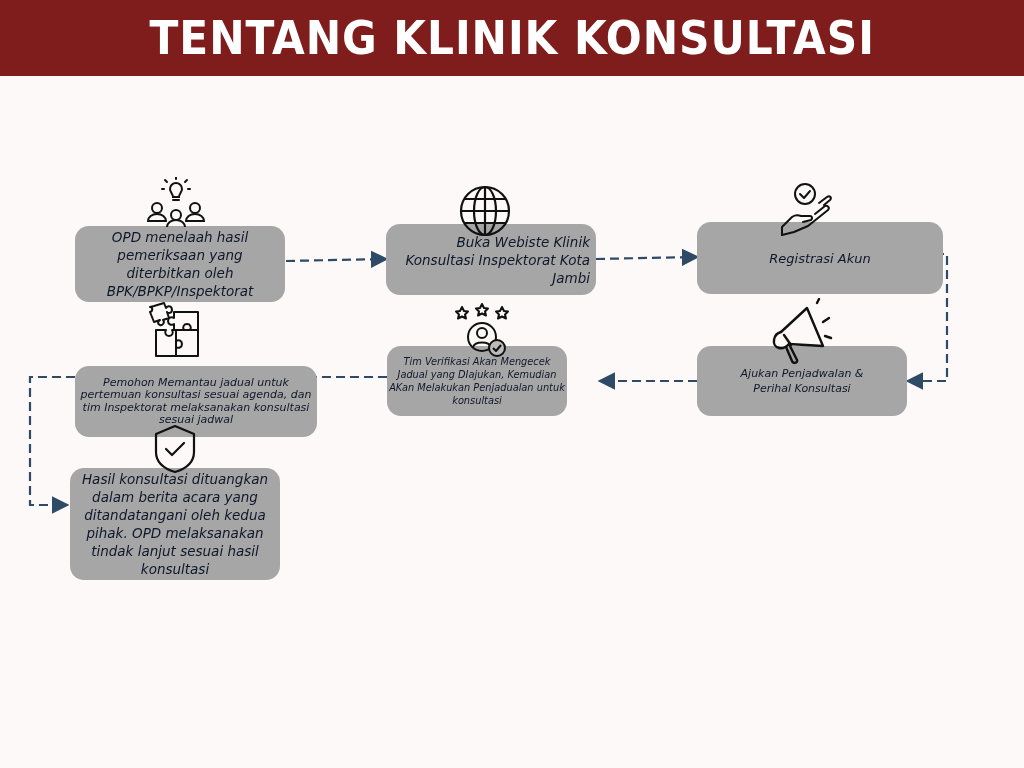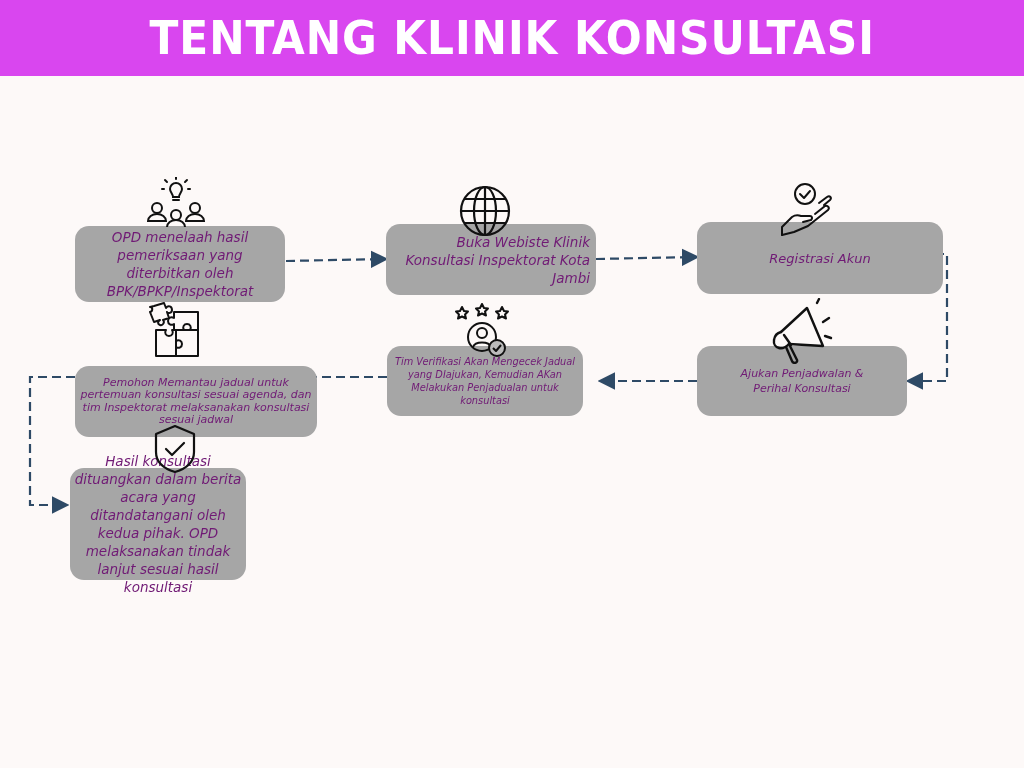--- a/index.html
+++ b/index.html
@@ -3,33 +3,33 @@
 <meta charset="utf-8">
 <style>
   html, body { margin:0; padding:0; }
   body {
     width:1024px; height:768px; position:relative; overflow:hidden;
     background:#fdf9f8;
     font-family: "DejaVu Sans", "Liberation Sans", sans-serif;
   }
   .header {
     position:absolute; left:0; top:0; width:1024px; height:76px;
-    background:#d946ef;
+    background:#7f1d1d;
     display:flex; align-items:center; justify-content:center;
   }
   .header h1 {
     margin:0; color:#ffffff;
     font-family: "DejaVu Sans", "Liberation Sans", sans-serif;
     font-weight:bold; font-size:46px; letter-spacing:1px;
     transform:scaleX(0.92); line-height:1;
   }
   .box {
     position:absolute; background:#a6a6a6; border-radius:14px;
     display:flex; align-items:center; justify-content:center;
-    text-align:center; color:#701a75; font-style:italic;
+    text-align:center; color:#0f172a; font-style:italic;
     box-sizing:border-box; padding:0 6px;
   }
   .box span { display:block; }
   .icon { position:absolute; }
   svg.conn { position:absolute; left:0; top:0; }
 </style>
 </head>
 <body>
 
 <div class="header">
@@ -107,21 +107,21 @@
     <path d="M14 34 L40 10 L56 48 L22 46"></path>
     <path d="M14 34 c-8 2 -10 14 -2 16 c3 1 7 -1 10 -4"></path>
     <path d="M22 46 l8 16 c1 3 -4 4 -5 1 l-6 -14"></path>
     <path d="M17 37 l7 10"></path>
     <line x1="50" y1="5" x2="52" y2="1"></line>
     <line x1="56" y1="24" x2="62" y2="20"></line>
     <line x1="58" y1="38" x2="64" y2="40"></line>
   </g>
 </svg>
 
-<div class="box" style="left:387px;top:346px;width:196px;height:70px;font-size:9.8px;line-height:13px;padding:16px 2px;">
+<div class="box" style="left:387px;top:346px;width:180px;height:70px;font-size:9.8px;line-height:13px;padding:16px 2px;">
   <span>Tim Verifikasi Akan Mengecek Jadual yang DIajukan, Kemudian AKan Melakukan Penjadualan untuk konsultasi</span>
 </div>
 <svg class="icon" style="left:453px;top:303px;" width="60" height="56" viewBox="0 0 60 56">
   <g stroke="#111" stroke-width="2" fill="none" stroke-linejoin="round">
     <path d="M9 4 l2 4 4 .5 -3 3 1 4 -4 -2 -4 2 1 -4 -3 -3 4 -.5z"></path>
     <path d="M29 1 l2 4 4 .5 -3 3 1 4 -4 -2 -4 2 1 -4 -3 -3 4 -.5z"></path>
     <path d="M49 4 l2 4 4 .5 -3 3 1 4 -4 -2 -4 2 1 -4 -3 -3 4 -.5z"></path>
     <circle cx="29" cy="34" r="14"></circle>
     <circle cx="29" cy="30" r="5"></circle>
     <path d="M20 44 c2 -6 16 -6 18 0"></path>
@@ -135,21 +135,21 @@
 </div>
 <svg class="icon" style="left:146px;top:302px;" width="56" height="56" viewBox="0 0 56 56">
   <g stroke="#111" stroke-width="2" fill="none" stroke-linejoin="round">
     <path d="M8 4 l10 -3 l2 5 c2 -3 6 -2 6 2 c0 3 -4 4 -5 2 l2 6 l-6 2 c2 2 0 6 -3 5 c-3 -1 -2 -4 0 -5 l-6 2 l-4 -10 c3 -1 3 -5 0 -5 z"></path>
     <path d="M28 10 h24 v18 h-8 c2 -3 0 -6 -3 -6 c-3 0 -5 3 -3 6 h-10 v-6 c-3 2 -6 0 -6 -3 c0 -3 3 -5 6 -3 z"></path>
     <path d="M10 28 h10 c-2 3 0 6 3 6 c3 0 5 -3 3 -6 h4 v26 h-20 z"></path>
     <path d="M30 28 h22 v26 h-22 v-9 c3 2 6 0 6 -3 c0 -3 -3 -5 -6 -3 z"></path>
   </g>
 </svg>
 
-<div class="box" style="left:70px;top:468px;width:176px;height:112px;font-size:13.5px;line-height:18px;padding:12px 4px;">
+<div class="box" style="left:70px;top:468px;width:210px;height:112px;font-size:13.5px;line-height:18px;padding:12px 4px;">
   <span>Hasil konsultasi dituangkan dalam berita acara yang ditandatangani oleh kedua pihak. OPD melaksanakan tindak lanjut sesuai hasil konsultasi</span>
 </div>
 <svg class="icon" style="left:153px;top:424px;" width="44" height="50" viewBox="0 0 44 50">
   <g stroke="#111" stroke-width="2.2" fill="none" stroke-linecap="round" stroke-linejoin="round">
     <path d="M22 2 L41 10 V28 C41 39 32 45 22 48 C12 45 3 39 3 28 V10 Z"></path>
     <path d="M13 25 l6 6 l12 -12"></path>
   </g>
 </svg>
 
 </body></html>

